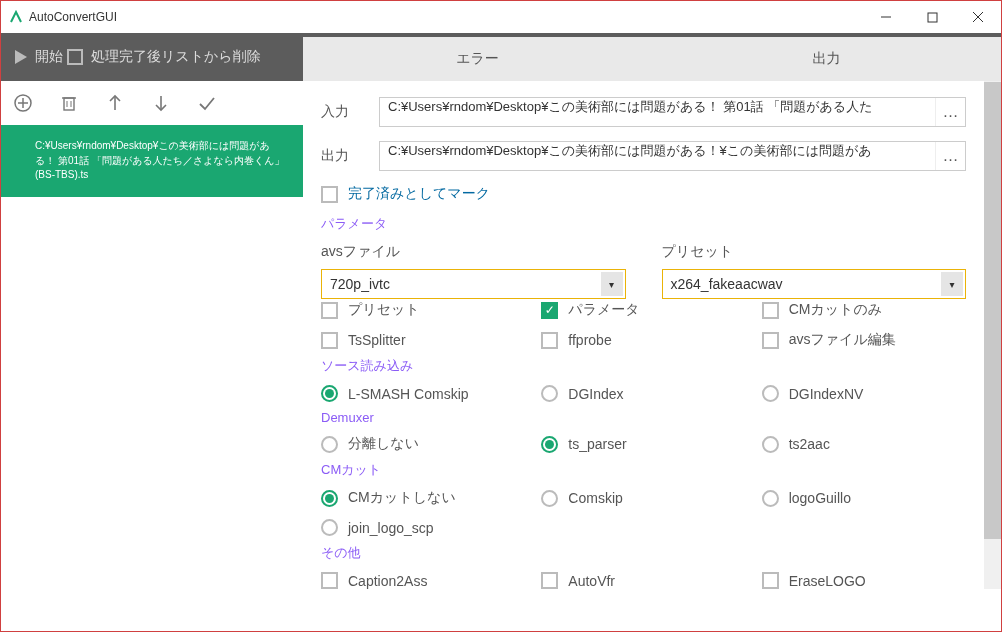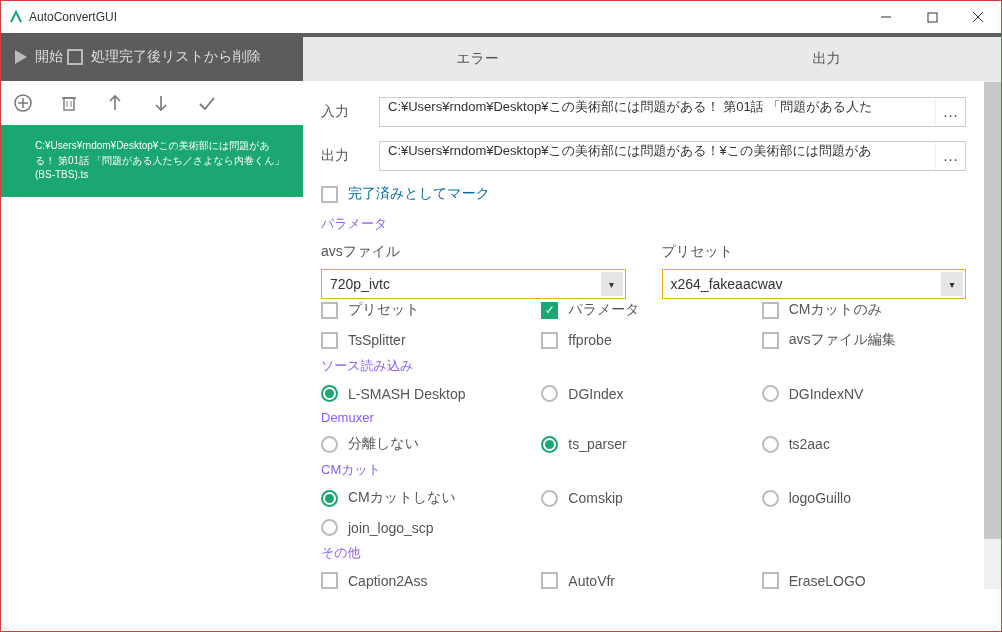--- a/index.html
+++ b/index.html
@@ -213,21 +213,21 @@
         <div class="optrow">
               <span class="chkbox"></span>
               <span class="optlbl">avsファイル編集</span>
             </div>
       </div>
 
       <div class="section-title">ソース読み込み</div>
       <div class="grid3">
         <div class="optrow">
               <span class="radio on"></span>
-              <span class="optlbl">L-SMASH Desktop</span>
+              <span class="optlbl">L-SMASH Comskip</span>
             </div>
         <div class="optrow">
               <span class="radio"></span>
               <span class="optlbl">DGIndex</span>
             </div>
         <div class="optrow">
               <span class="radio"></span>
               <span class="optlbl">DGIndexNV</span>
             </div>
       </div>

